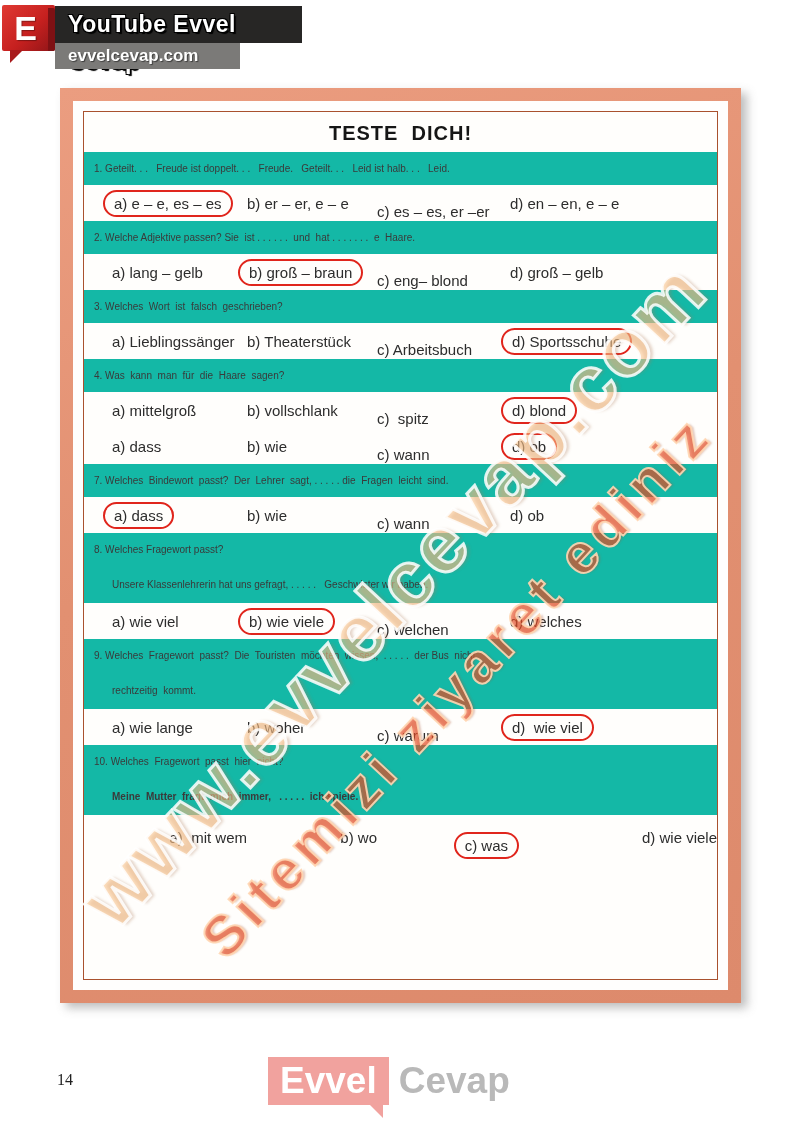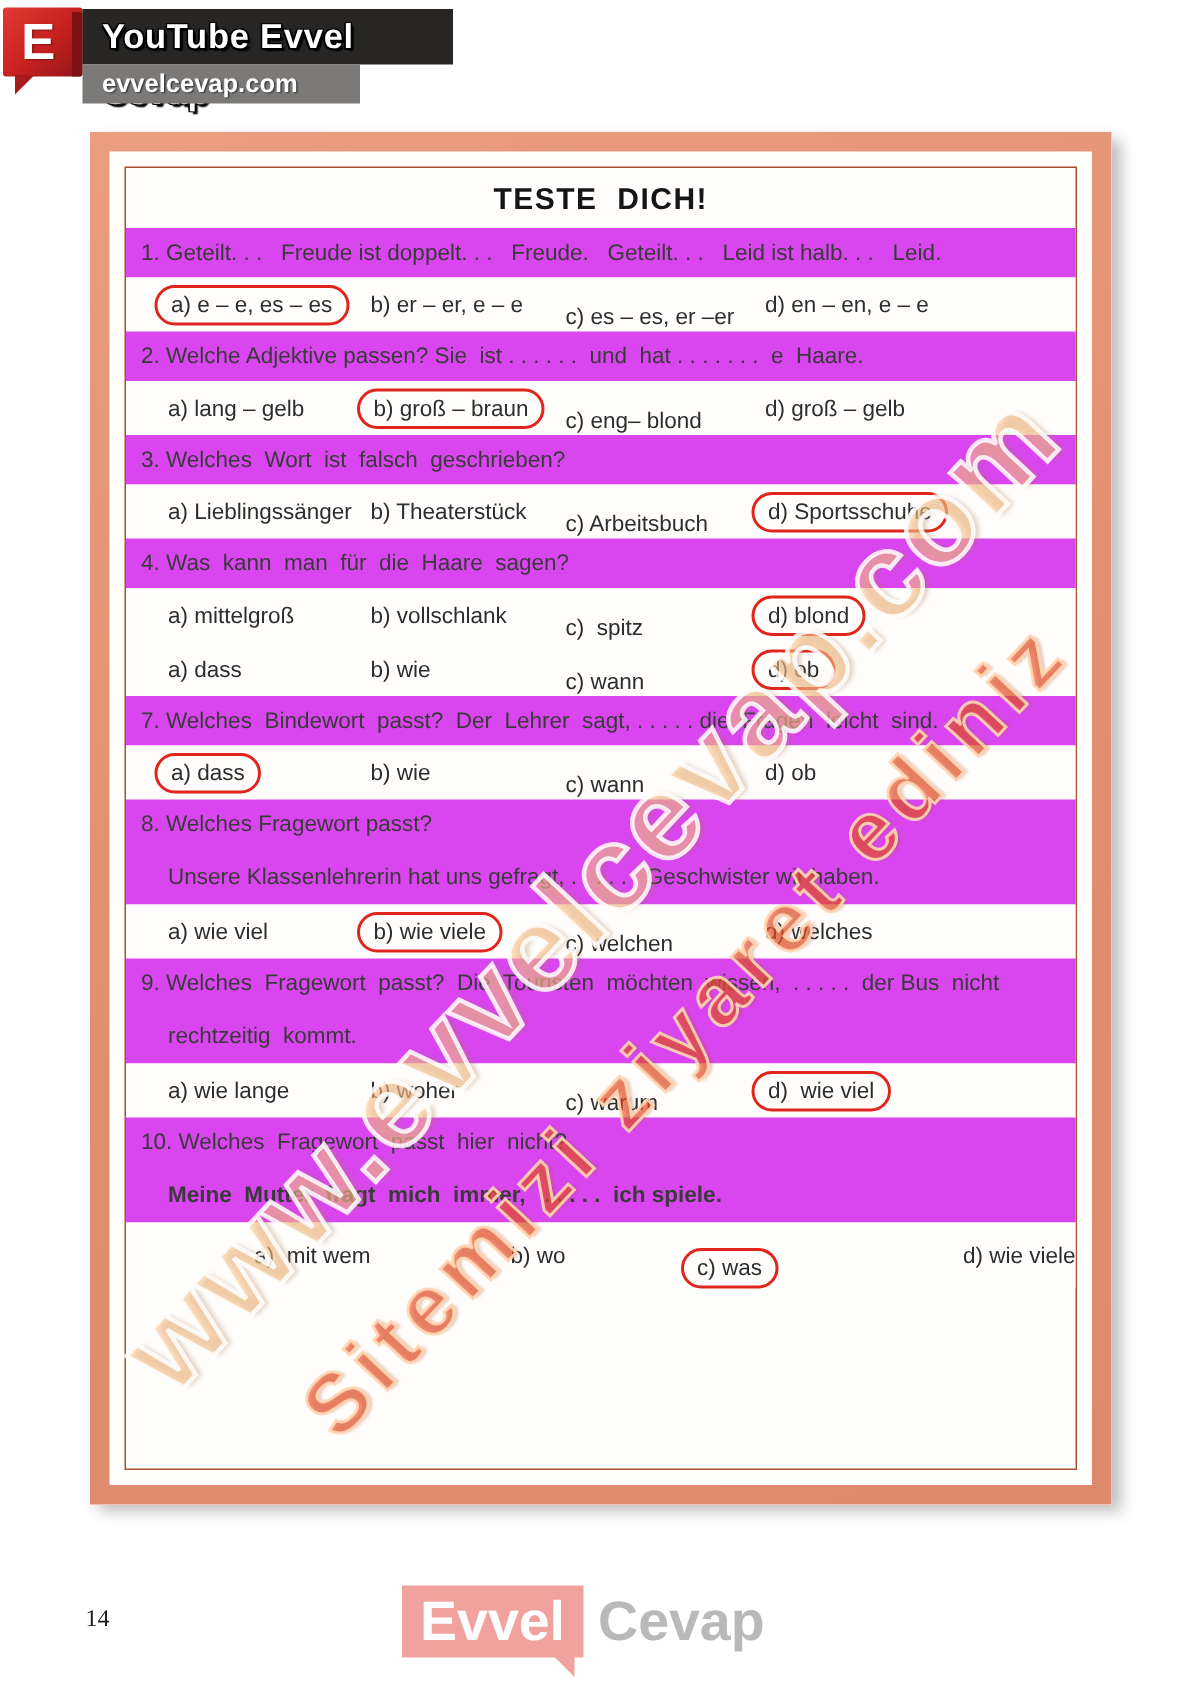--- a/index.html
+++ b/index.html
@@ -64,21 +64,21 @@
     background:#fffefc;
     padding:0;
   }
   .ws-title {
     height:40px; line-height:42px; text-align:center;
     font-size:20px; font-weight:bold; color:#161616; letter-spacing:1px;
   }
 
   
   .q-band {
-    background:#d946ef; color:#3a3a3a; font-size:15px;
+    background:#14b8a6; color:#3a3a3a; font-size:10px;
     padding:8px 10px 8px 10px; line-height:17px;
   }
   .q-line2 { display:none; padding:18px 0 2px 18px; }
   .opts-row {
     display:flex; align-items:center;
     background:#fffefc; height:36px; padding-left:28px;
     font-size:15px; color:#2d2d2d;
   }
   .q-item:last-child .opts-row { height:44px;text-align:right; }
   .opt-cell { flex:0 0 auto; }

